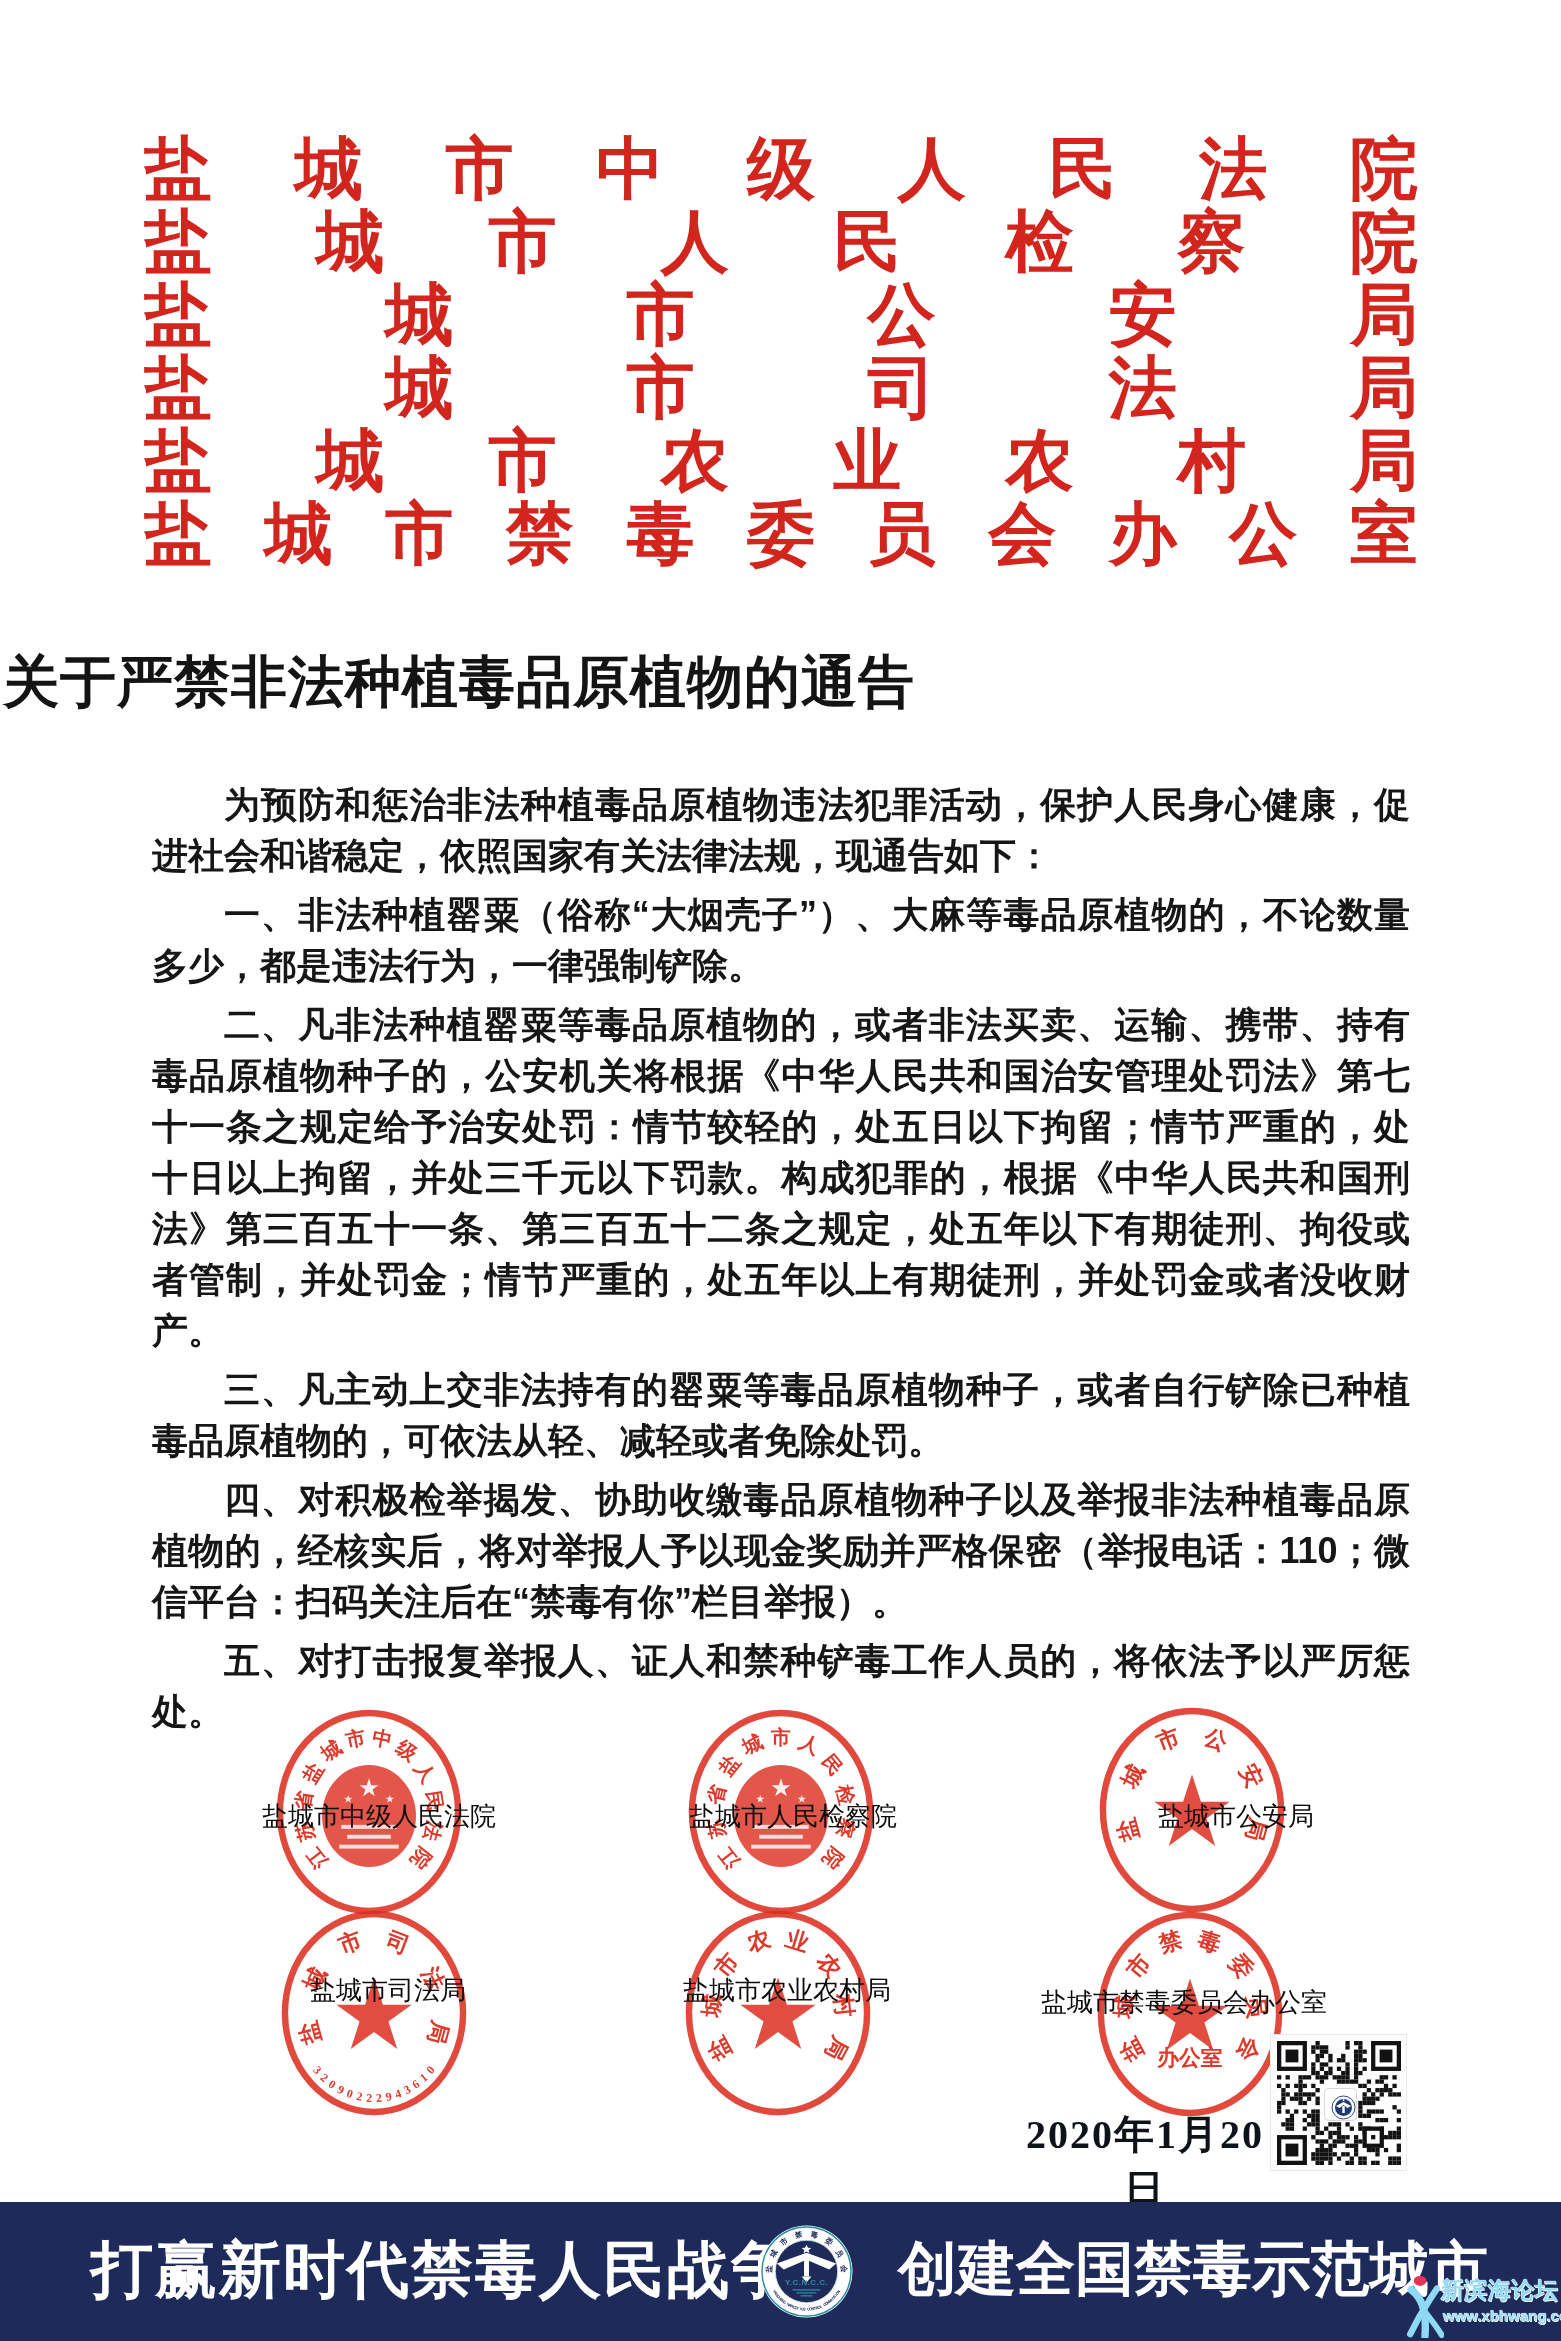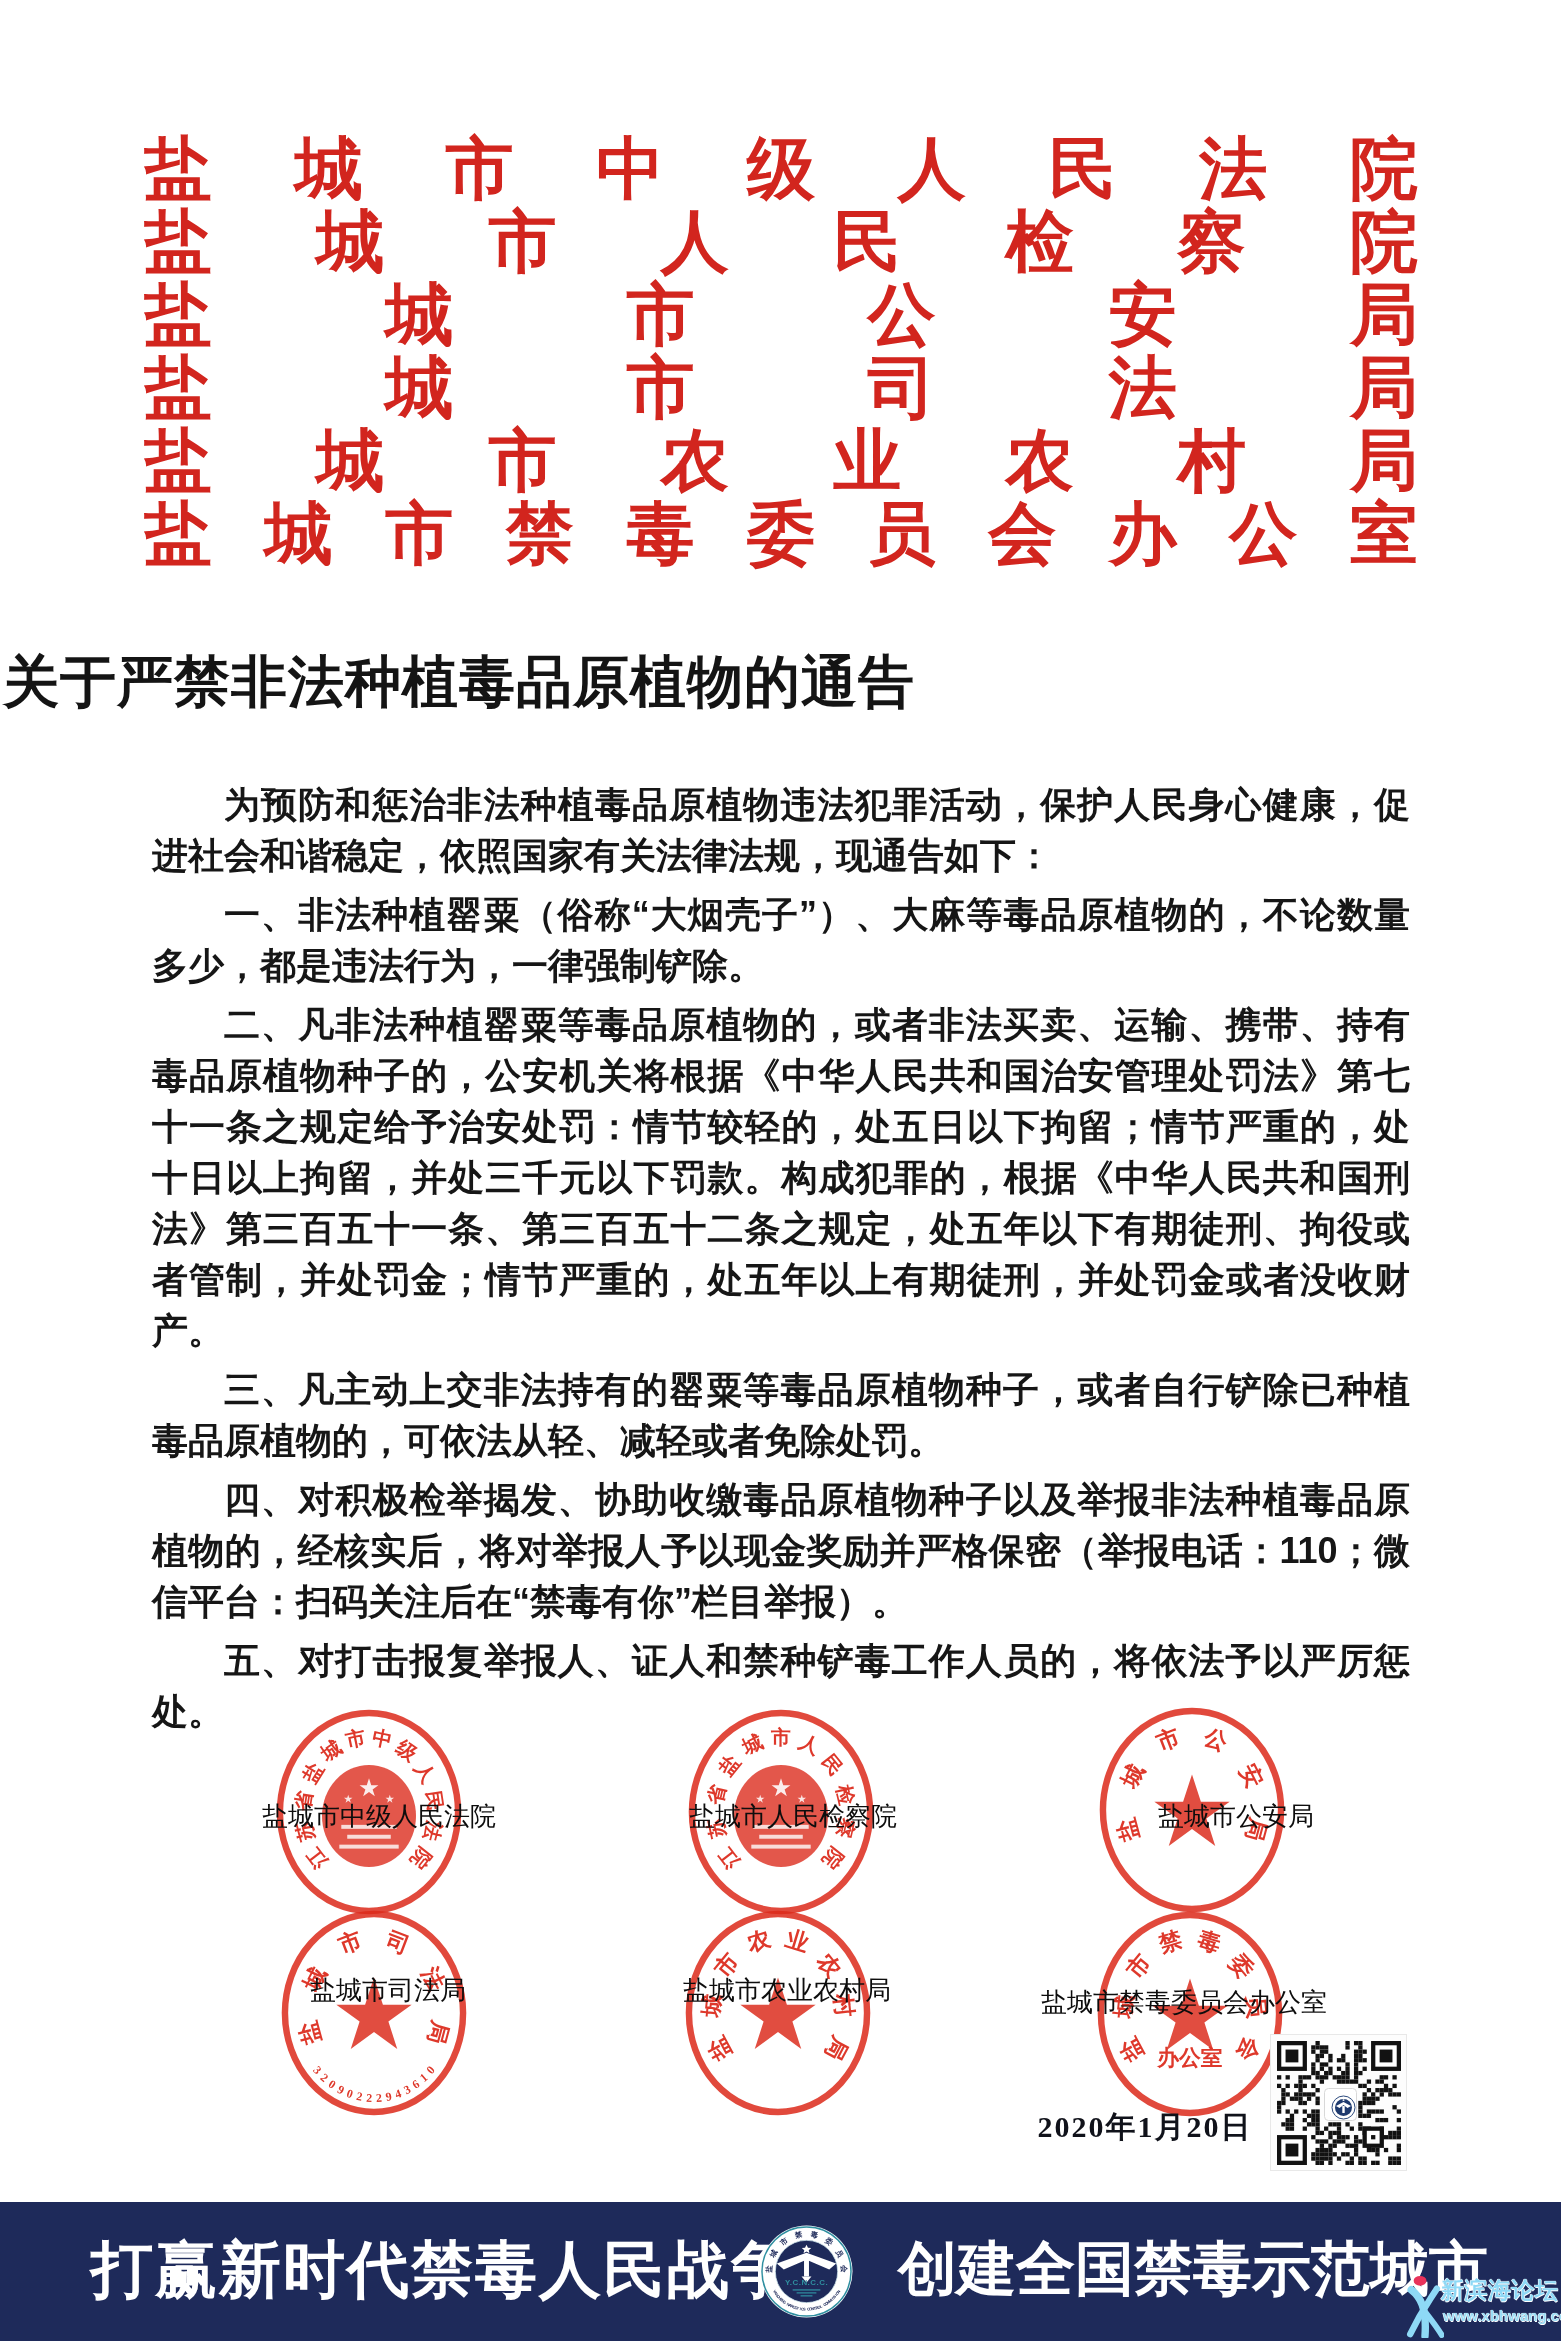--- a/index.html
+++ b/index.html
@@ -20,21 +20,21 @@
               text-align:justify;word-break:break-all;}
   #body-block p{margin:8px;text-indent:2em;}
   
   #seal-layer{position:absolute;left:0;top:0;width:1562px;height:2342px;pointer-events:none;}
   .seal{position:absolute;opacity:.93;}
   .seal-label{position:absolute;font-size:26px;line-height:26px;font-weight:500;
               color:#0d0d0d;white-space:nowrap;z-index:5;}
   
   #date{position:absolute;left:1016px;top:2107px;width:258px;text-align:center;
         font-family:"Liberation Serif","DejaVu Serif",serif;font-weight:700;
-        font-size:30px;color:#10121a;letter-spacing:2px;}
+        font-size:40px;color:#10121a;letter-spacing:2px;}
   
   #qr{position:absolute;left:1270px;top:2034px;width:137px;height:137px;background:#fdfdfd;
       border:0.5px solid #e8e8e8;box-sizing:border-box;}
   #qr svg{position:absolute;left:6.4px;top:6.4px;}
   #qr-logo{position:absolute;left:53px;top:53px;width:31px;height:31px;background:#fff;
            border:0.5px solid #d8d8d8;border-radius:4.5px;display:flex;align-items:center;justify-content:center;}
   
   #footer{position:absolute;left:0;top:2202px;width:1562px;height:140px;background:var(--navy);}
   .slogan{position:absolute;top:50%;transform:translateY(-52%);color:#ffffff;font-weight:700;
           white-space:nowrap;font-family:"Liberation Sans","DejaVu Sans",sans-serif;}

